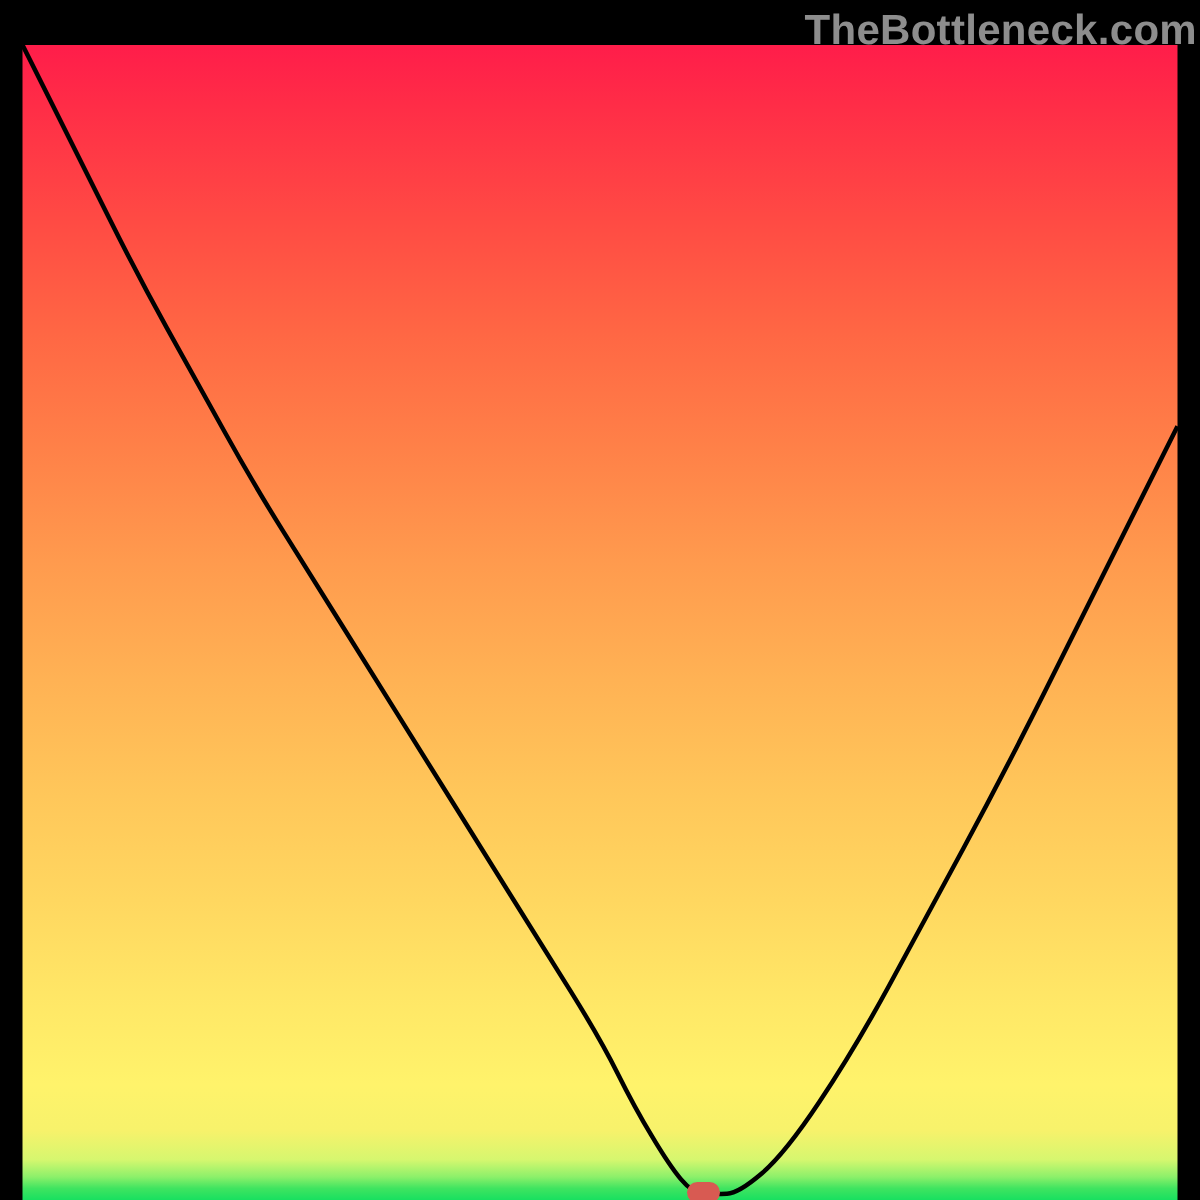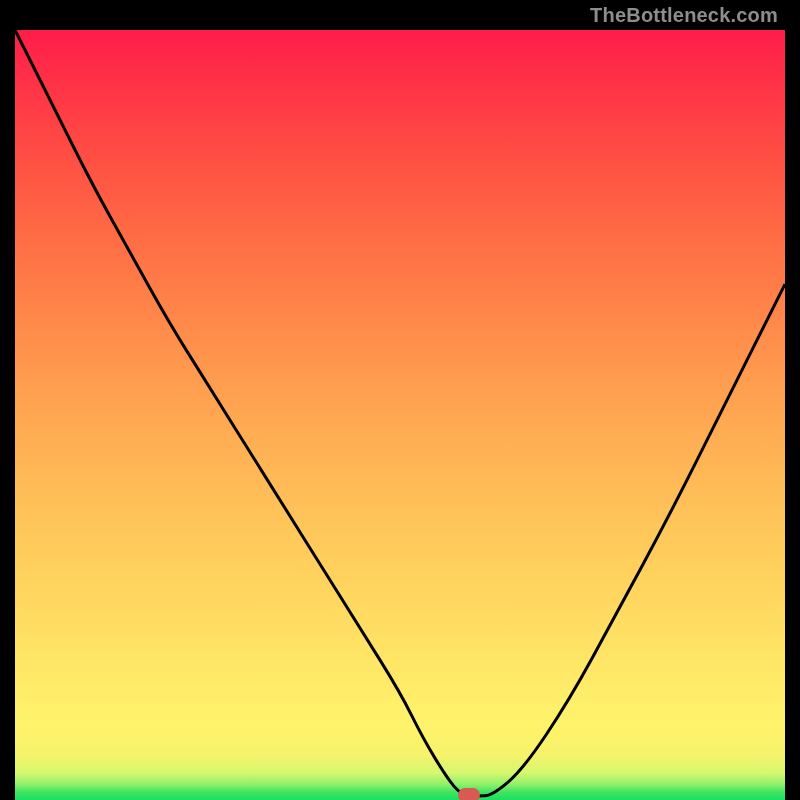--- a/index.html
+++ b/index.html
@@ -42,23 +42,23 @@
       #ff8148 65%,
       #ff6744 75%,
       #ff4a44 85%,
       #ff2c47 95%,
       #ff1d4a 100%
     );
   }
   .watermark {
     position: absolute;
     top: 4px;
-    right: 22px;
+    right: 2px;
     color: #8d8d8d;
-    font-size: 20px;
+    font-size: 28px;
     font-weight: 600;
     letter-spacing: 0.2px;
   }
   svg.curve {
     position: absolute;
     left: 0;
     top: 0;
     width: 770px;
     height: 770px;
     overflow: visible;

